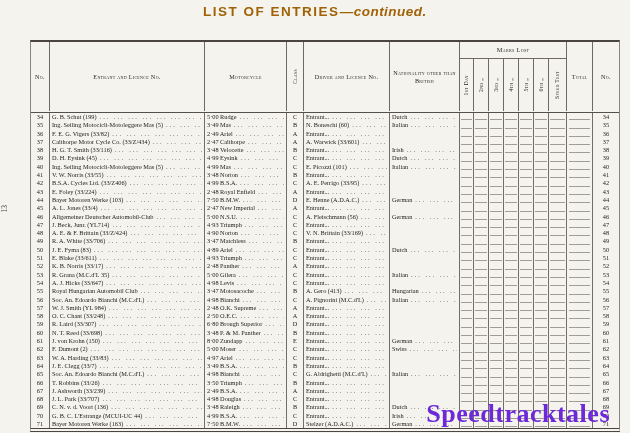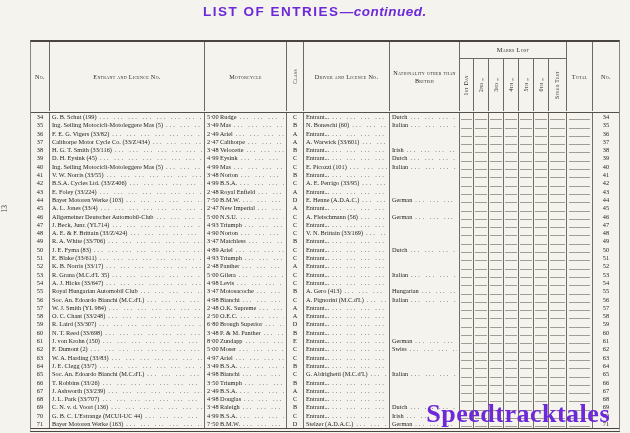--- a/index.html
+++ b/index.html
@@ -4,21 +4,21 @@
 <style>
   html,body{margin:0;padding:0;}
   body{
     width:630px;height:433px;position:relative;overflow:hidden;
     background:#f4f3ee;color:#26241f;
     font-family:"Liberation Serif", serif;
   }
   .title{
     position:absolute;top:4px;left:0;width:630px;text-align:center;
     font-family:"Liberation Sans", sans-serif;
-    font-size:13.5px;font-weight:bold;letter-spacing:1.5px;color:#6d28d9;
+    font-size:13.5px;font-weight:bold;letter-spacing:1.5px;color:#a16207;
   }
   .title .cont{font-style:italic;letter-spacing:.5px;}
   .pagenum{
     position:absolute;left:0px;top:205px;
     writing-mode:vertical-rl;transform:rotate(180deg);
     font-size:7.5px;color:#44403a;
   }
   .table{
     position:absolute;left:30px;top:40px;width:588px;
     border-top:2.5px solid #4a463f;

